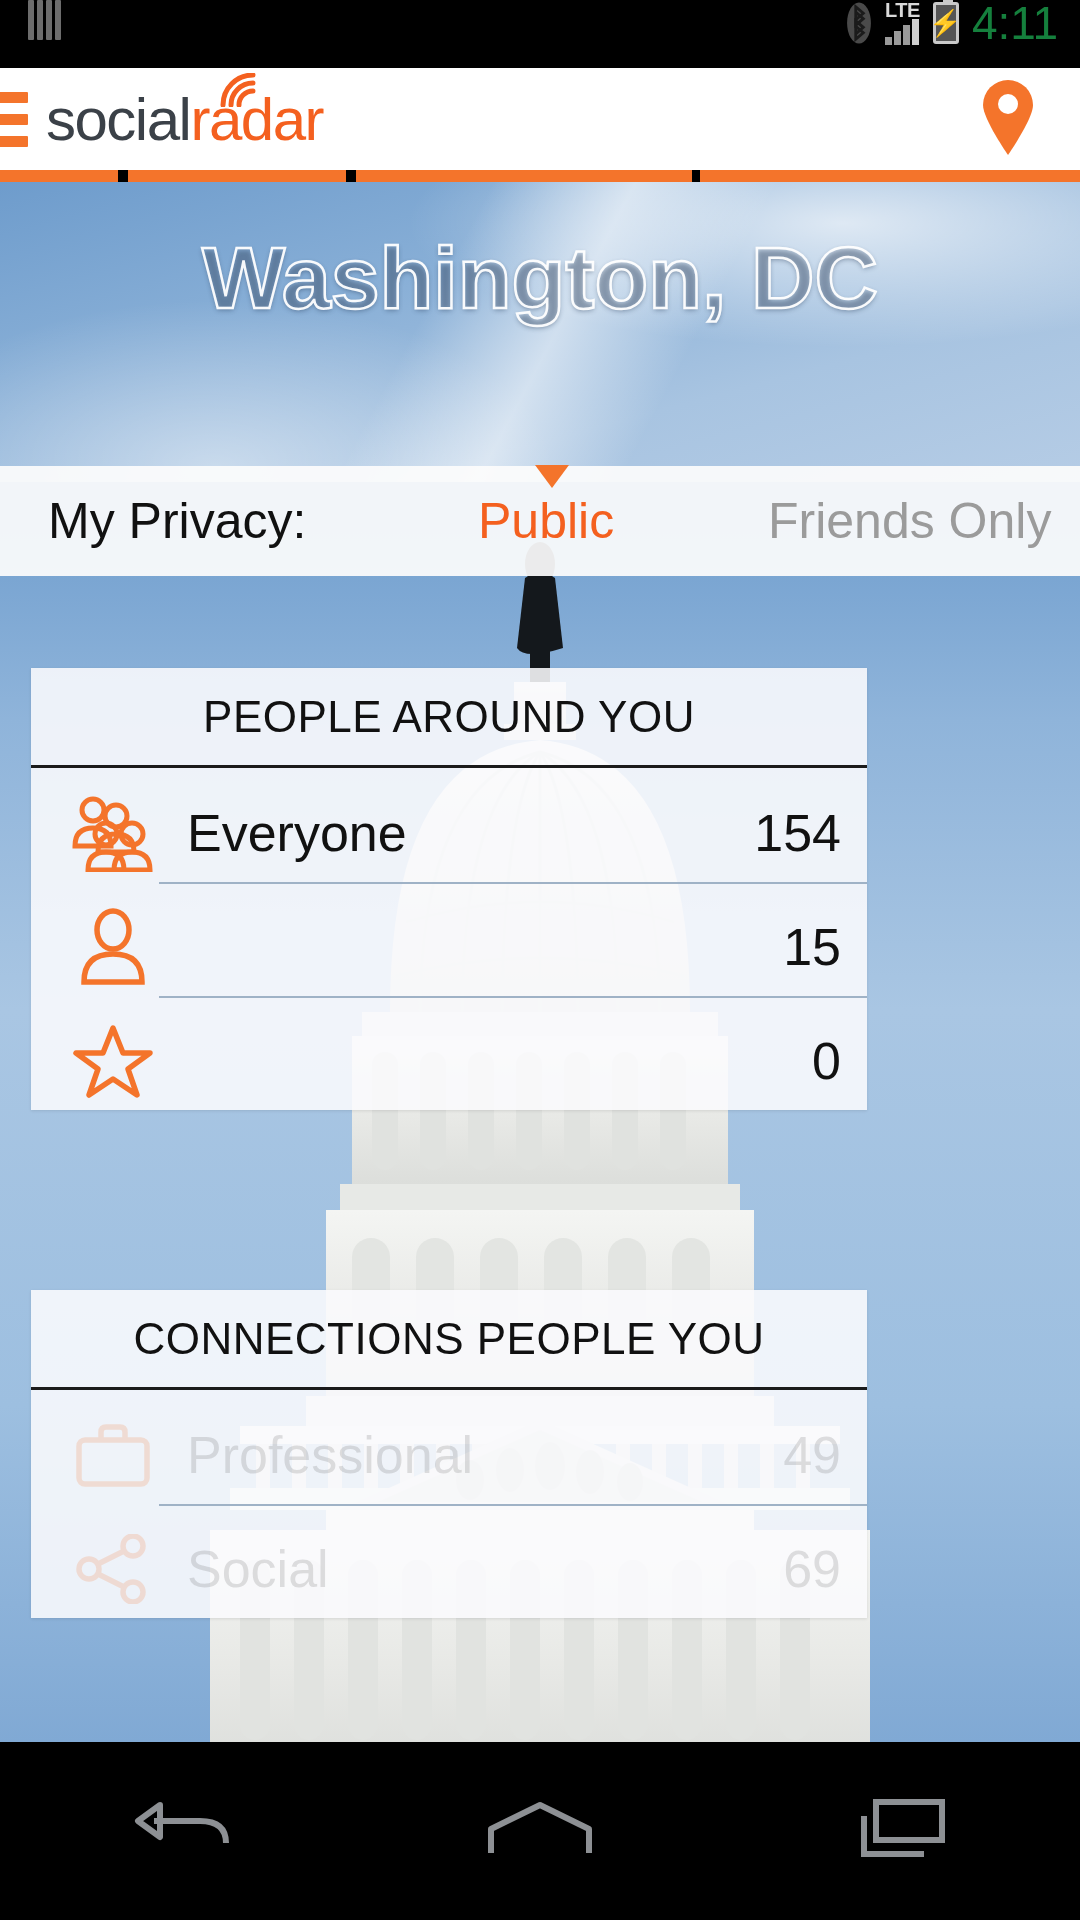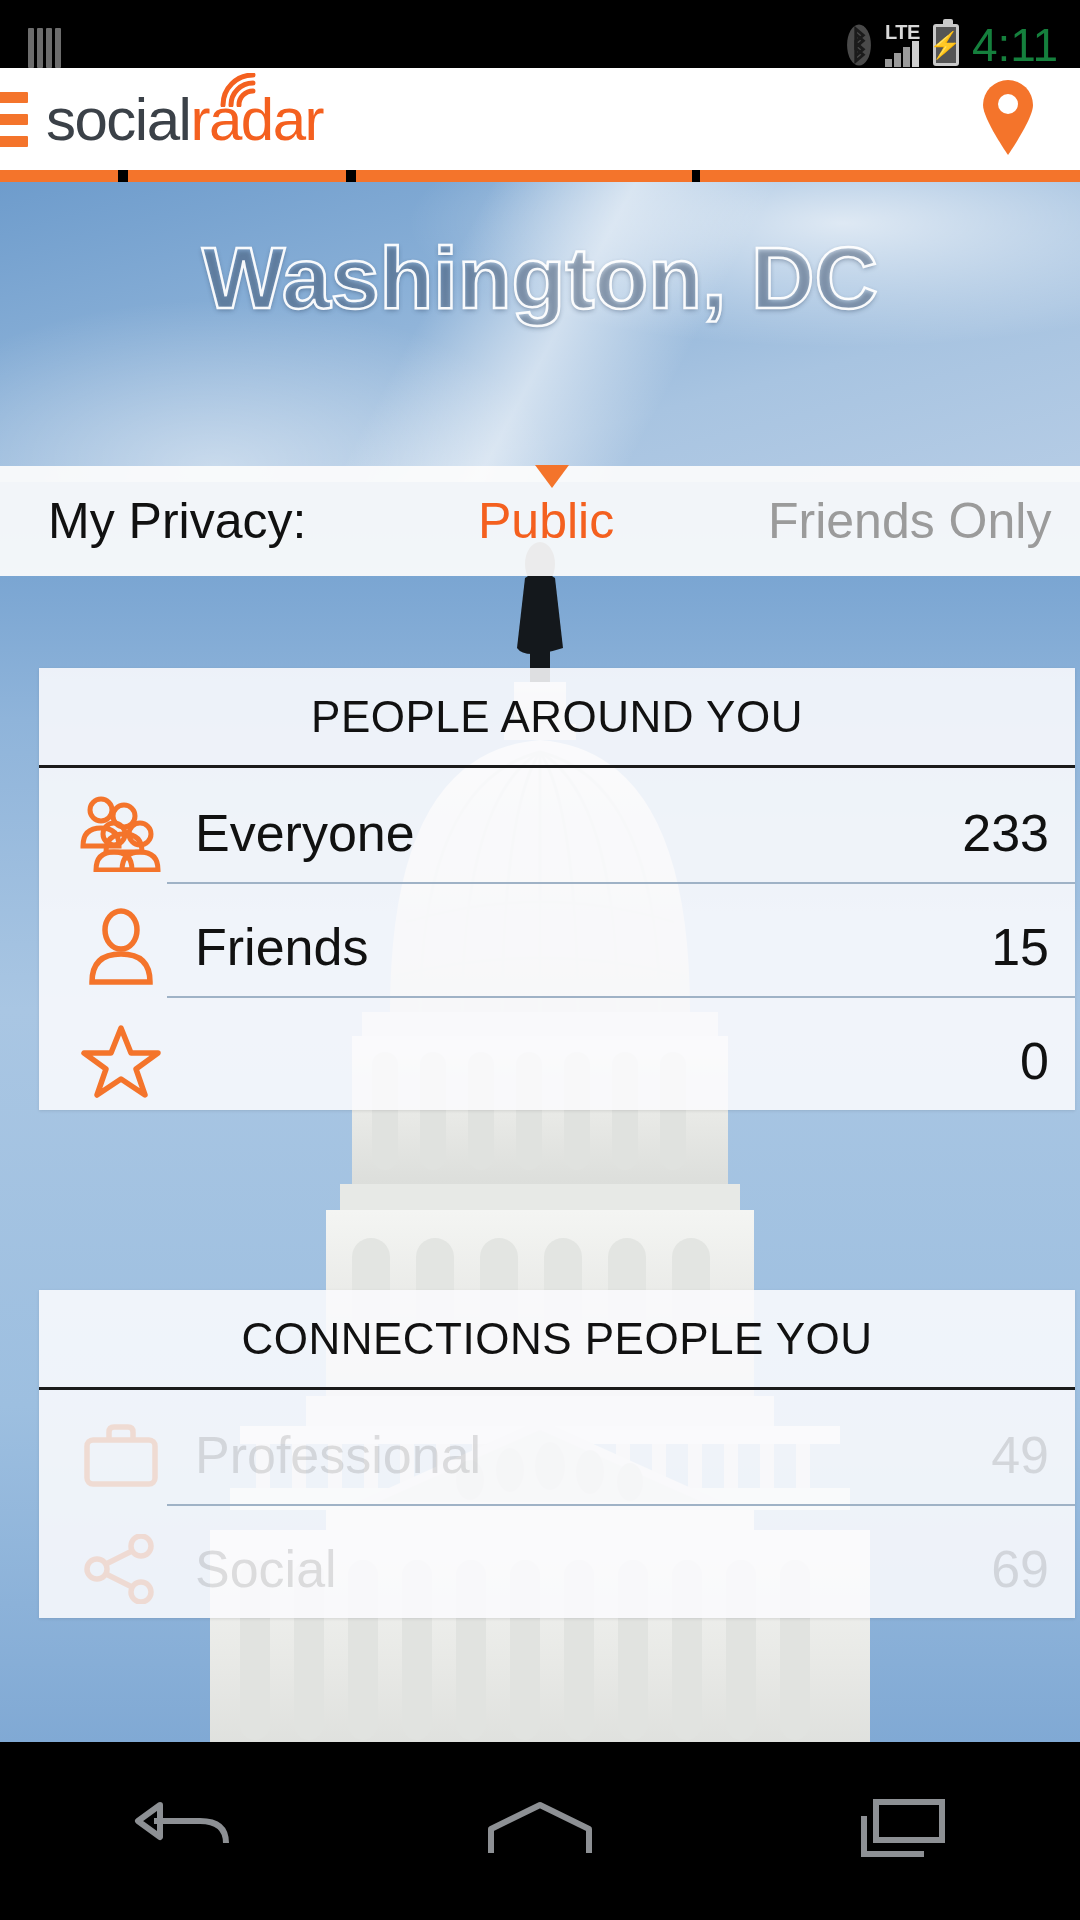--- a/index.html
+++ b/index.html
@@ -7,21 +7,21 @@
     width:1080px; height:1920px;
     background:#000;
     font-family:"Liberation Sans", sans-serif;
     overflow:hidden;
   }
   .phone { position:relative; width:1080px; height:1920px; overflow:hidden; background:#000; }
 
   
   .statusbar {
     position:absolute; top:0; left:0; width:1080px; height:68px;
-    background:#000; display:flex; align-items:flex-end;
+    background:#000; display:flex; align-items:flex-start;
     padding:0 22px 0 28px;
   }
   .sb-left { display:flex; align-items:center; gap:3px; }
   .sb-bars { display:flex; gap:3px; }
   .sb-bars i { display:block; width:6px; height:40px; background:#6d6d6d; border-radius:1px; }
   .sb-right { margin-left:auto; display:flex; align-items:center; gap:13px; }
   .sb-clock { color:#15803d; font-size:46px; letter-spacing:0px; font-weight:400; line-height:1; }
   .ico-bt { width:26px; height:44px; }
   .ico-lte { display:flex; flex-direction:column; align-items:flex-start; }
   .ico-lte .lte-txt { color:#d9d9d9; font-size:20px; font-weight:700; line-height:18px; letter-spacing:-0.5px; }
@@ -91,21 +91,21 @@
     position:absolute; top:-1px; left:535px;
     width:0; height:0; border-left:17px solid transparent; border-right:17px solid transparent;
     border-top:23px solid #f4742b;
   }
   .pv-label { position:absolute; left:48px; font-size:50px; color:#111; }
   .pv-public { position:absolute; left:478px; font-size:50px; color:#f4601f; }
   .pv-friends { position:absolute; left:768px; font-size:50px; color:#9b9b9b; }
 
   
   .card {
-    position:absolute; left:39px; width:1036px;
+    position:absolute; left:31px; width:836px;
     background:rgba(250,251,253,0.88);
     box-shadow:0 1px 3px rgba(0,0,0,0.10);
   }
   .card-title {
     height:100px; display:flex; align-items:center; justify-content:center;
     font-size:44px; color:#111; letter-spacing:0.5px;
     border-bottom:3px solid #1b1b1b;
   }
   .row {
     height:114px; display:flex; align-items:center; position:relative;
@@ -354,33 +354,32 @@
               <circle cx="46" cy="22" r="11"></circle>
               <path d="M28 58 q0 -18 18 -18 q18 0 18 18 z"></path>
               <circle cx="36" cy="40" r="11"></circle>
               <path d="M18 76 q0 -18 18 -18 q18 0 18 18 z"></path>
               <circle cx="62" cy="40" r="11"></circle>
               <path d="M44 76 q0 -18 18 -18 q18 0 18 18 z"></path>
             </g>
           </svg>
         </span>
         <span class="lbl">Everyone</span>
-        <span class="cnt">233</span>
+        <span class="cnt">154</span>
       </div>
 
       <div class="row">
         <span class="ic">
           <svg viewBox="0 0 70 78" width="70" height="78">
             <g fill="none" stroke="#f4742b" stroke-width="5.5">
               <ellipse cx="35" cy="22" rx="16" ry="19"></ellipse>
               <path d="M6 74 q0 -28 29 -28 q29 0 29 28 z"></path>
             </g>
           </svg>
         </span>
-        <span class="lbl">Friends</span>
         <span class="cnt">15</span>
       </div>
 
 
       <div class="row">
         <span class="ic">
           <svg viewBox="0 0 80 76" width="80" height="76">
             <path d="M40 5 L50 30 L77 30 L55 46 L64 72 L40 56 L16 72 L25 46 L3 30 L30 30 Z" fill="none" stroke="#f4742b" stroke-width="5.5" stroke-linejoin="round"></path>
           </svg>
         </span>

